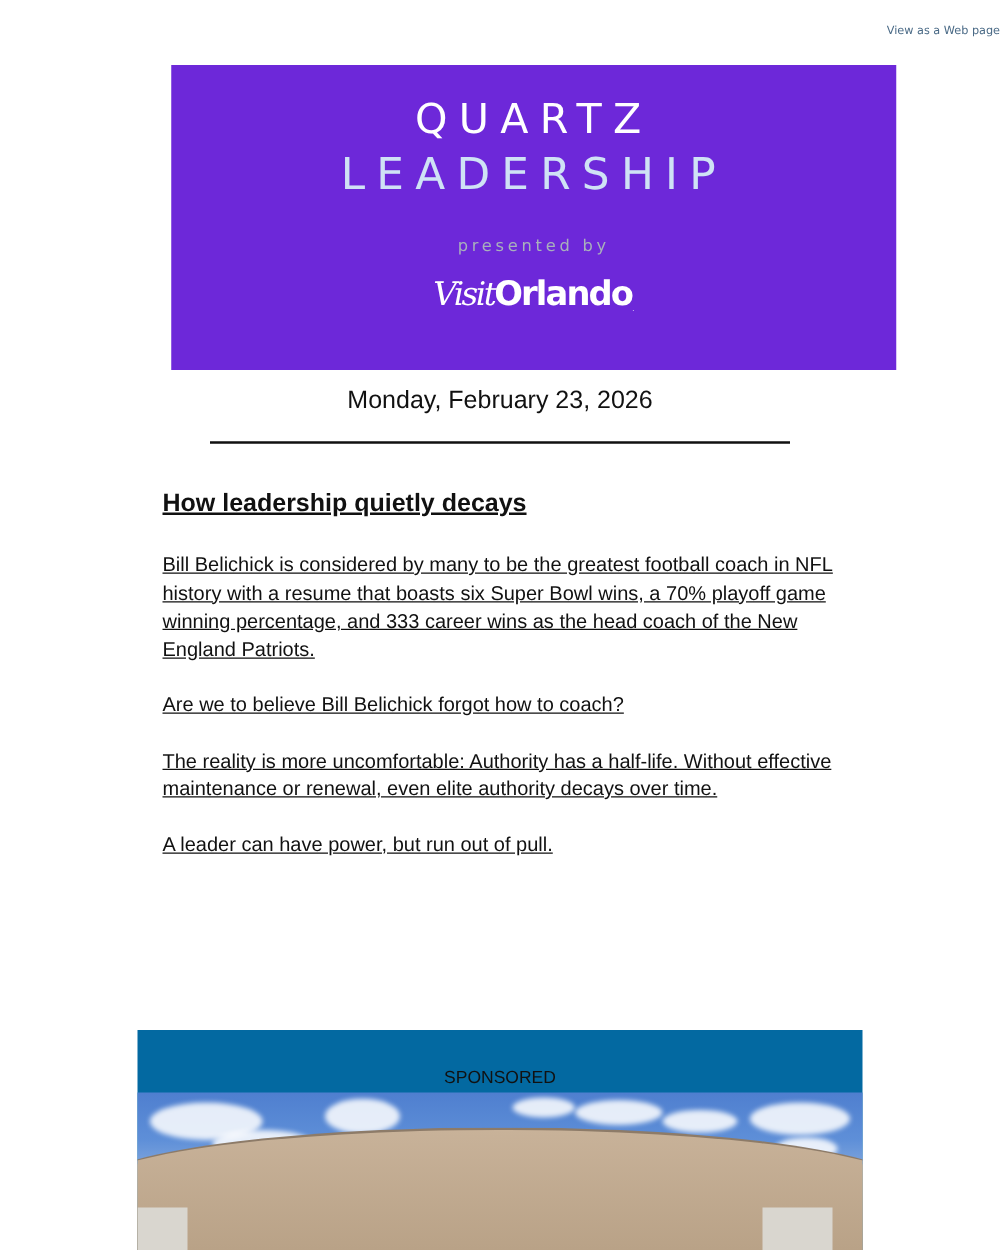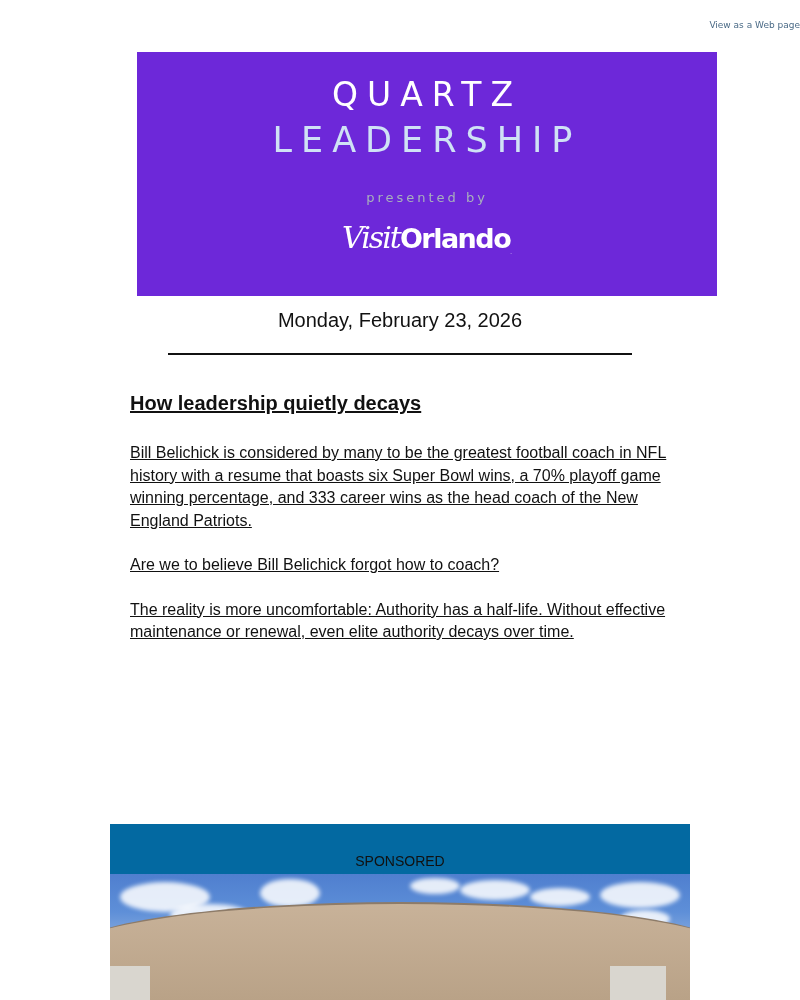--- a/index.html
+++ b/index.html
@@ -4,21 +4,21 @@
 <style>
   html, body { margin: 0; padding: 0; background: #ffffff; }
   body { width: 800px; height: 1000px; overflow: hidden; font-family: "Liberation Sans", sans-serif; color: #111; }
   .topbar { height: 52px; text-align: right; }
   .weblink { display: inline-block; margin-top: 20px; font-family: "DejaVu Sans", sans-serif; font-size: 9px; color: #4a6a86; text-decoration: none; }
   .header { position: absolute; left: 110px; top: 52px; width: 580px; height: 244px; background: #6d28d9; text-align: center; margin-left: 27px; }
   .brand-1 { position: absolute; left: 0; right: 0; top: 23px; font-family: "DejaVu Sans", sans-serif; font-size: 33px; letter-spacing: 9px; color: #ffffff; font-weight: normal; }
   .brand-2 { position: absolute; left: 0; right: 0; top: 68px; font-family: "DejaVu Sans", sans-serif; font-size: 35px; letter-spacing: 9px; color: #cfe2f5; }
   .presented { position: absolute; left: 0; right: 0; top: 138px; font-family: "DejaVu Sans", sans-serif; font-size: 13px; letter-spacing: 3px; color: #a8b0bc; }
   .sponsor-logo { position: absolute; left: 0; right: 0; top: 168px; color: #ffffff; }
-  .sponsor-logo .visit { font-family: "DejaVu Serif", serif; font-style: italic; font-size: 30px; letter-spacing: -2px; text-align: right; }
+  .sponsor-logo .visit { font-family: "DejaVu Serif", serif; font-style: italic; font-size: 26px; letter-spacing: -2px; text-align: right; }
   .sponsor-logo .orlando { font-family: "DejaVu Sans", sans-serif; font-weight: bold; font-size: 27px; letter-spacing: -1.5px; }
   .sponsor-logo .dot { font-size: 6px; vertical-align: bottom; }
   .date { position: absolute; left: 110px; width: 580px; top: 309px; text-align: center; font-size: 20px; color: #111; }
   .rule { position: absolute; left: 168px; top: 353px; width: 464px; height: 2px; background: #111; }
   .article { position: absolute; left: 130px; top: 392px; width: 545px; text-decoration: underline; }
   .headline { margin: 0 0 27px 0; font-size: 20px; font-weight: bold; color: #111; }
   .para { margin: 0 0 22px 0; font-size: 16px; line-height: 22.5px; color: #111; }
   .sponsored { position: absolute; left: 110px; top: 824px; width: 580px; height: 176px; background: #0369a1; }
   .sponsored-label { position: absolute; left: 0; right: 0; top: 29px; text-align: center; font-size: 14px; color: #111; }
   .ad-image { position: absolute; left: 0; top: 50px; width: 580px; height: 126px; overflow: hidden;
@@ -44,20 +44,21 @@
 </div>
 
 <div class="date">Monday, February 23, 2026</div>
 <div class="rule"></div>
 
 <div class="article">
   <h2 class="headline">How leadership quietly decays</h2>
   <p class="para">Bill Belichick is considered by many to be the greatest football coach in NFL history with a resume that boasts six Super Bowl wins, a 70% playoff game winning percentage, and 333 career wins as the head coach of the New England Patriots.</p>
   <p class="para">Are we to believe Bill Belichick forgot how to coach?</p>
   <p class="para">The reality is more uncomfortable: Authority has a half-life. Without effective maintenance or renewal, even elite authority decays over time.</p>
+  <p class="para">A leader can have power, but run out of pull.</p>
 </div>
 
 <div class="sponsored">
   <div class="sponsored-label">SPONSORED</div>
   <div class="ad-image" title="Stadium exterior with curved roof under blue sky with clouds">
     <div class="cloud" style="left:10px;top:8px;width:90px;height:30px;"></div>
     <div class="cloud" style="left:60px;top:30px;width:80px;height:22px;"></div>
     <div class="cloud" style="left:150px;top:5px;width:60px;height:28px;"></div>
     <div class="cloud" style="left:170px;top:38px;width:60px;height:24px;"></div>
     <div class="cloud" style="left:300px;top:4px;width:50px;height:16px;"></div>

